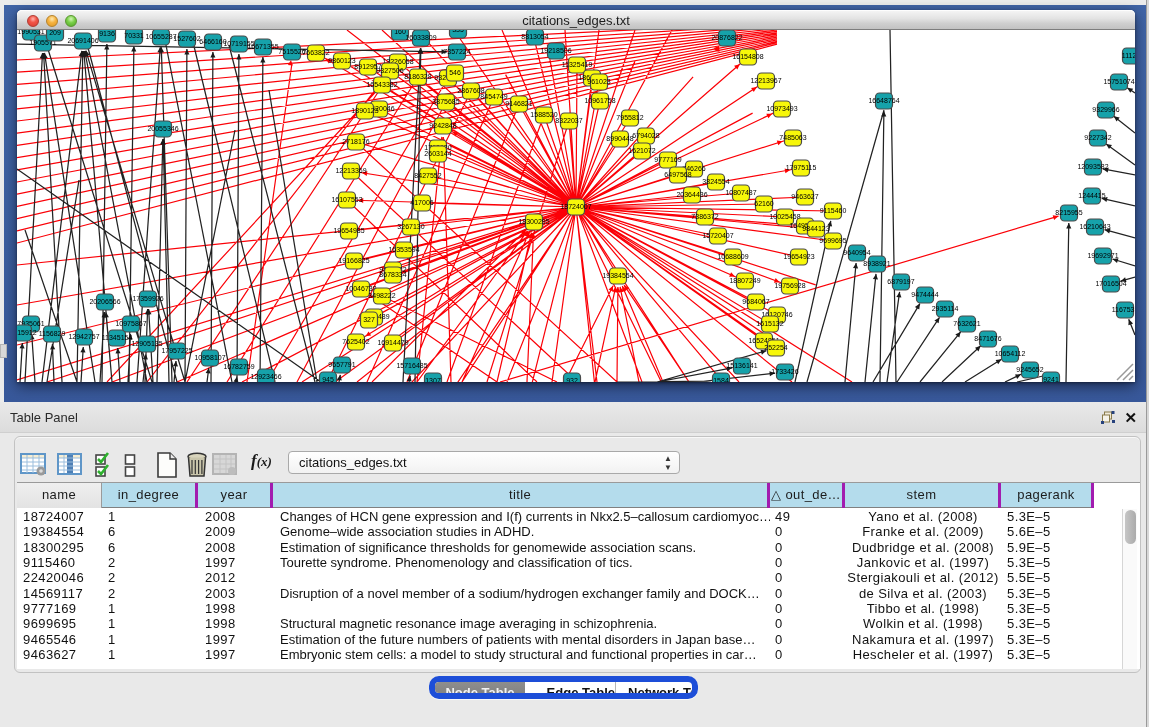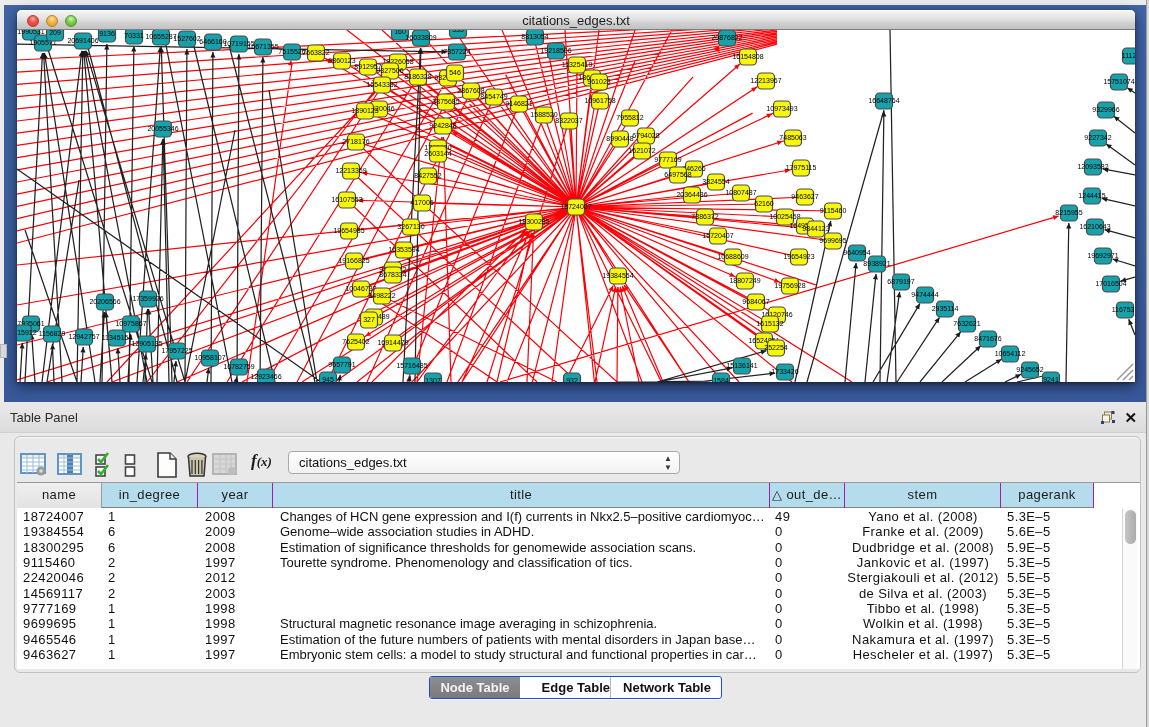--- a/index.html
+++ b/index.html
@@ -23,41 +23,41 @@
 #tp-float { position:absolute; right:34px; top:9px; width:14px; height:13px; }
 #tp-close { position:absolute; right:12px; top:7px; font-size:15px; font-weight:bold; color:#111; }
 #card { position:absolute; left:14px; top:34px; width:1127px; height:237px; background:#e9e9e9;
   border:1px solid #c2c2c2; border-radius:6px; box-shadow:inset 0 1px 0 #f8f8f8; }
 .ticon { position:absolute; top:15px; }
 #combo { position:absolute; left:273px; top:14px; width:392px; height:23px; background:linear-gradient(180deg,#ffffff,#f2f2f2);
   border:1px solid #a9a9a9; border-radius:4px; font-size:13px; color:#111; line-height:21px; padding-left:10px; }
 #combo .arr { position:absolute; right:5px; top:0px; width:12px; height:21px; font-size:8px; color:#333; line-height:9px; text-align:center; padding-top:2px;}
 #tbl { position:absolute; left:2px; top:45px; width:1123px; height:187px; background:#fff; border-top:1px solid #9a9a9a;padding-left:13px; }
 #thead { position:absolute; left:0; top:0; width:1077px; height:25px; background:#b4dcec; border-bottom:1px solid #808080; }
-.th { position:absolute; top:0; height:25px; font-size:13px; letter-spacing:0.4px; color:#1c1c1c; text-align:center; line-height:24px; border-right:1px solid #a21caf; }
+.th { position:absolute; top:0; height:25px; font-size:13px; letter-spacing:0.4px; color:#1c1c1c; text-align:center; line-height:24px; border-right:3px solid #a21caf; }
 #th1 { left:0px; width:85px; background:linear-gradient(180deg,#efefef,#e3e3e3); border-right:1px solid #9a9a9a;}
 #th2 { left:85px; width:96px; }
 #th3 { left:181px; width:75px; }
 #th4 { left:256px; width:497px; }
 #th5 { left:753px; width:75px; }
 #th6 { left:828px; width:156px; }
 #th7 { left:984px; width:93px; }
 #tbody { position:absolute; left:0; top:26px; width:1103px; }
 .tr { position:relative; height:15.34px; }
 .c { position:absolute; top:0; height:15.34px; font-size:13px; letter-spacing:0.4px; color:#111; line-height:15.4px; white-space:nowrap; overflow:hidden; }
 .c1 { left:6px; width:80px; }
 .c2 { left:91px; width:90px; }
 .c3 { left:188px; width:70px; }
 .c4 { left:263px; width:490px; letter-spacing:0; }
 .c5 { left:758px; width:69px; }
 .c6 { left:828px; width:156px; text-align:center; }
 .c7 { left:990px; width:85px; }
 #vscroll { position:absolute; right:3px; top:26px; width:15px; height:160px; background:#fafafa; border-left:1px solid #d6d6d6; }
 #vthumb { position:absolute; left:2px; top:1px; width:11px; height:34px; background:linear-gradient(90deg,#c6c6c6,#ababab); border-radius:6px; }
-#tabs { position:absolute; left:429px; top:274px; width:293px; height:23px; border:1px solid #1d4ed8; border-radius:3px;
+#tabs { position:absolute; left:429px; top:274px; width:269px; height:23px; border:6px solid #1d4ed8; border-radius:10px;
   background:#fff; box-shadow:0 1px 0 rgba(255,255,255,0.7); overflow:hidden; }
 .tab { position:absolute; top:0; height:23px; font-size:13px; font-weight:bold; line-height:22px; text-align:center; }
 #tab1 { left:0; width:90px; background:linear-gradient(180deg,#8e8e8e,#787878); color:#f3f3f3; }
 #tab2 { left:90px; width:91px; color:#111; border-right:1px solid #b5b5b5;text-align:right; }
 #tab3 { left:181px; width:112px; color:#111; }
 #status { position:absolute; left:0; top:300px; width:1149px; height:25px; }
 #status .m { position:absolute; right:34px; top:6px; font-size:12px; color:#222; }
 #memdot { position:absolute; right:14px; top:8px; width:13px; height:13px; border-radius:50%; background:#35c23a; border:1.5px solid #4a4a4a; }
 #rightstrip { position:absolute; right:0px; top:0; width:3px; height:727px; background:#d8d8d8; border-left:1px solid #9a9a9a; }
 #leftnub { position:absolute; left:0px; top:344px; width:7px; height:14px; background:#d8d8d8; border:1px solid #b5b5b5; }
@@ -513,21 +513,21 @@
           <div class="th" id="th4">title</div>
           <div class="th" id="th5">△ out_de…</div>
           <div class="th" id="th6">stem</div>
           <div class="th" id="th7">pagerank</div>
         </div>
         <div id="tbody">
 <div class="tr">
 <div class="c c1">18724007</div>
               <div class="c c2">1</div>
               <div class="c c3">2008</div>
-<div class="c c4">Changes of HCN gene expression and I(f) currents in Nkx2.5–positive cardiomyoc…</div>
+<div class="c c4">Changes of HCN gene expression and I(f) currents in Nkx2.5–callosum cardiomyoc…</div>
               <div class="c c5">49</div>
               <div class="c c6">Yano et al. (2008)</div>
 <div class="c c7">5.3E–5</div>
             </div>
 <div class="tr">
 <div class="c c1">19384554</div>
               <div class="c c2">6</div>
               <div class="c c3">2009</div>
 <div class="c c4">Genome–wide association studies in ADHD.</div>
               <div class="c c5">0</div>
@@ -557,20 +557,21 @@
               <div class="c c2">2</div>
               <div class="c c3">2012</div>
               <div class="c c5">0</div>
               <div class="c c6">Stergiakouli et al. (2012)</div>
 <div class="c c7">5.5E–5</div>
             </div>
 <div class="tr">
 <div class="c c1">14569117</div>
               <div class="c c2">2</div>
               <div class="c c3">2003</div>
+<div class="c c4">Disruption of a novel member of a sodium/hydrogen exchanger family and DOCK…</div>
               <div class="c c5">0</div>
               <div class="c c6">de Silva et al. (2003)</div>
 <div class="c c7">5.3E–5</div>
             </div>
 <div class="tr">
 <div class="c c1">9777169</div>
               <div class="c c2">1</div>
               <div class="c c3">1998</div>
               <div class="c c5">0</div>
               <div class="c c6">Tibbo et al. (1998)</div>

